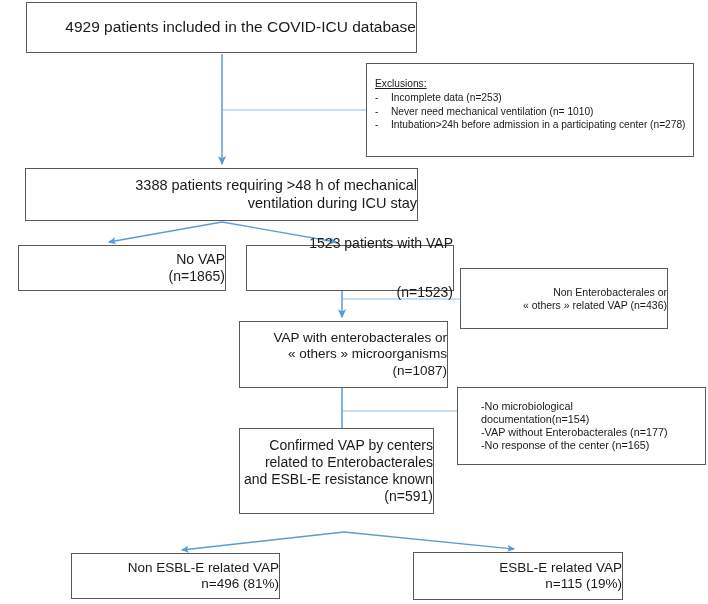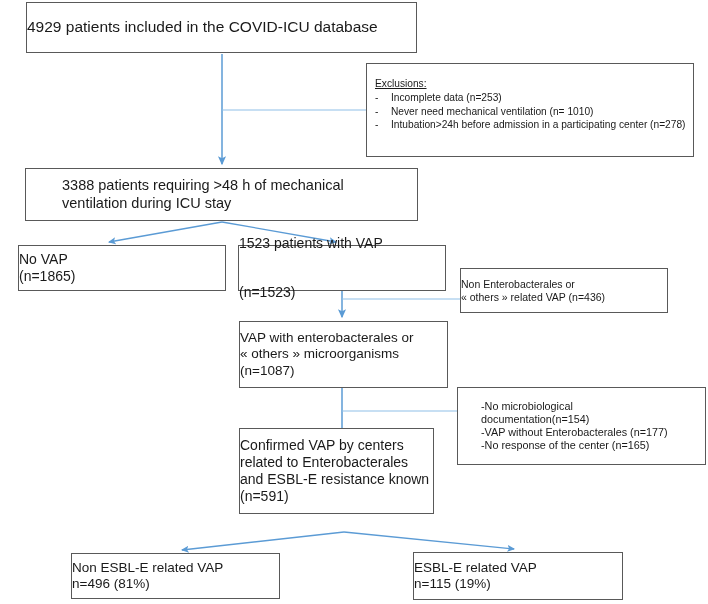--- a/index.html
+++ b/index.html
@@ -27,42 +27,42 @@
     height: 604px;
     pointer-events: none;
   }
   .node {
     position: absolute;
     box-sizing: border-box;
     border: 1.3px solid #595959;
     background: #ffffff;
     display: flex;
     flex-direction: column;
-    align-items: flex-start;
+    align-items: flex-end;
     justify-content: center;
     text-align: center;
     line-height: 1.22;
     z-index: 2;
   }
   .node .line {
     display: block;
     white-space: nowrap;
   }
   .node.left-align {
     align-items: flex-start;
     text-align: left;
   }
 
   
   #node-cohort        { left: 26px;  top: 2px;   width: 391px; height: 51px;  font-size: 15.5px; }
   #node-exclusions    { left: 366px; top: 63px;  width: 328px; height: 94px;  font-size: 10.2px; padding: 6px 0 16px 8px; }
   #node-mv48          { left: 25px;  top: 168px; width: 393px; height: 53px;  font-size: 14.5px; padding-left: 36px; }
   #node-no-vap        { left: 18px;   top: 245px; width: 208px; height: 46px;  font-size: 14px; }
-  #node-vap           { left: 238px; top: 245px; width: 208px; height: 46px;  font-size: 14px; gap: 32px; }
-  #node-non-entero    { left: 460px; top: 268px; width: 208px; height: 45px;  font-size: 10.5px; }
+  #node-vap           { left: 246px; top: 245px; width: 208px; height: 46px;  font-size: 14px; gap: 32px; }
+  #node-non-entero    { left: 460px; top: 268px; width: 208px; height: 61px;  font-size: 10.5px; }
   #node-vap-entero    { left: 239px; top: 321px; width: 209px; height: 67px;  font-size: 13.5px; }
   #node-excl2         { left: 457px; top: 387px; width: 249px; height: 78px;  font-size: 10.8px; padding: 5px 0 5px 7px; }
   #node-confirmed     { left: 239px; top: 428px; width: 195px; height: 86px;  font-size: 14px; }
   #node-non-esbl      { left: 71px;  top: 553px; width: 209px; height: 46px;  font-size: 13.5px; }
   #node-esbl          { left: 413px; top: 552px; width: 210px; height: 48px;  font-size: 13.5px; }
 
   .excl-title {
     text-decoration: underline;
     display: block;
     margin-bottom: 2px;

